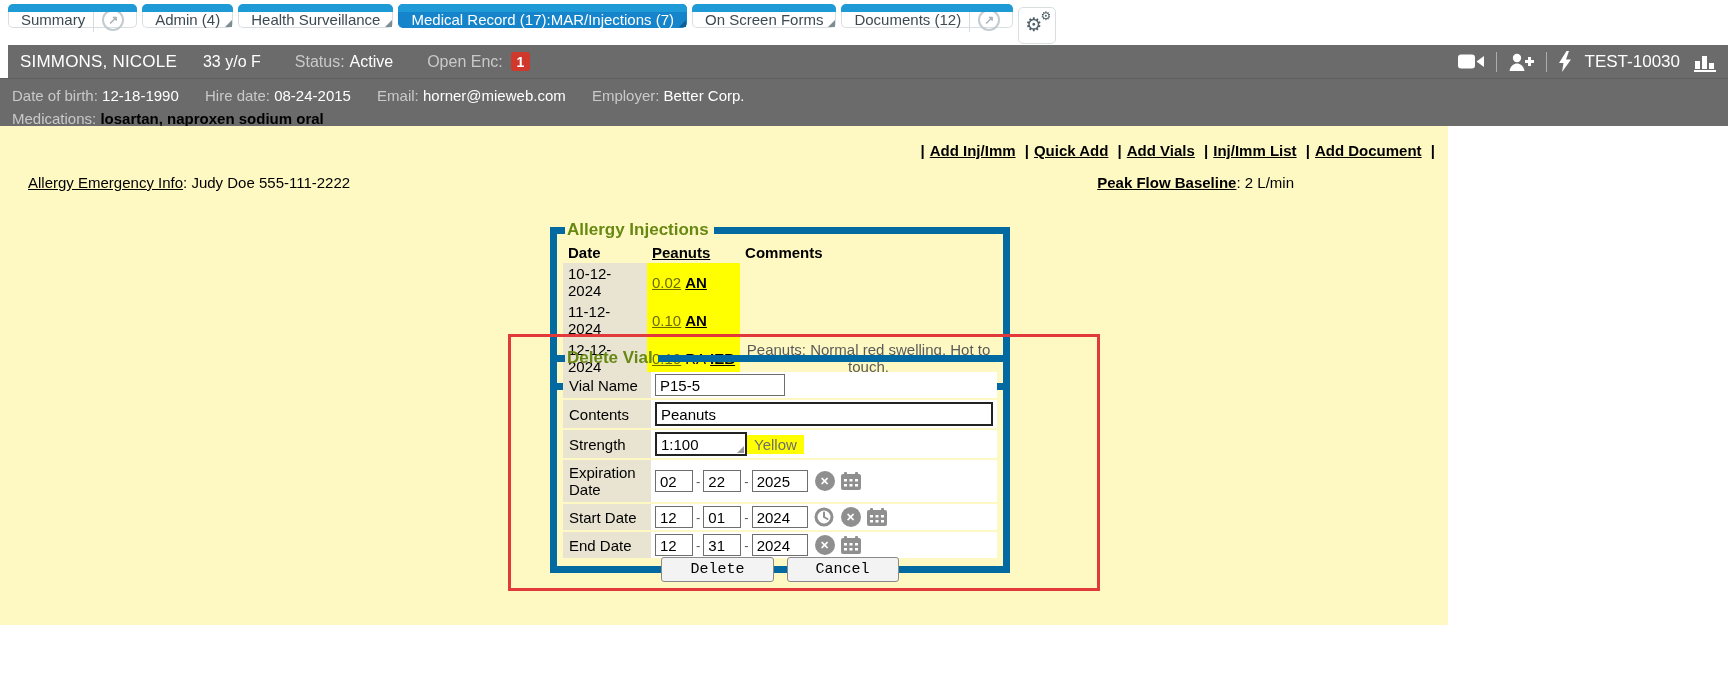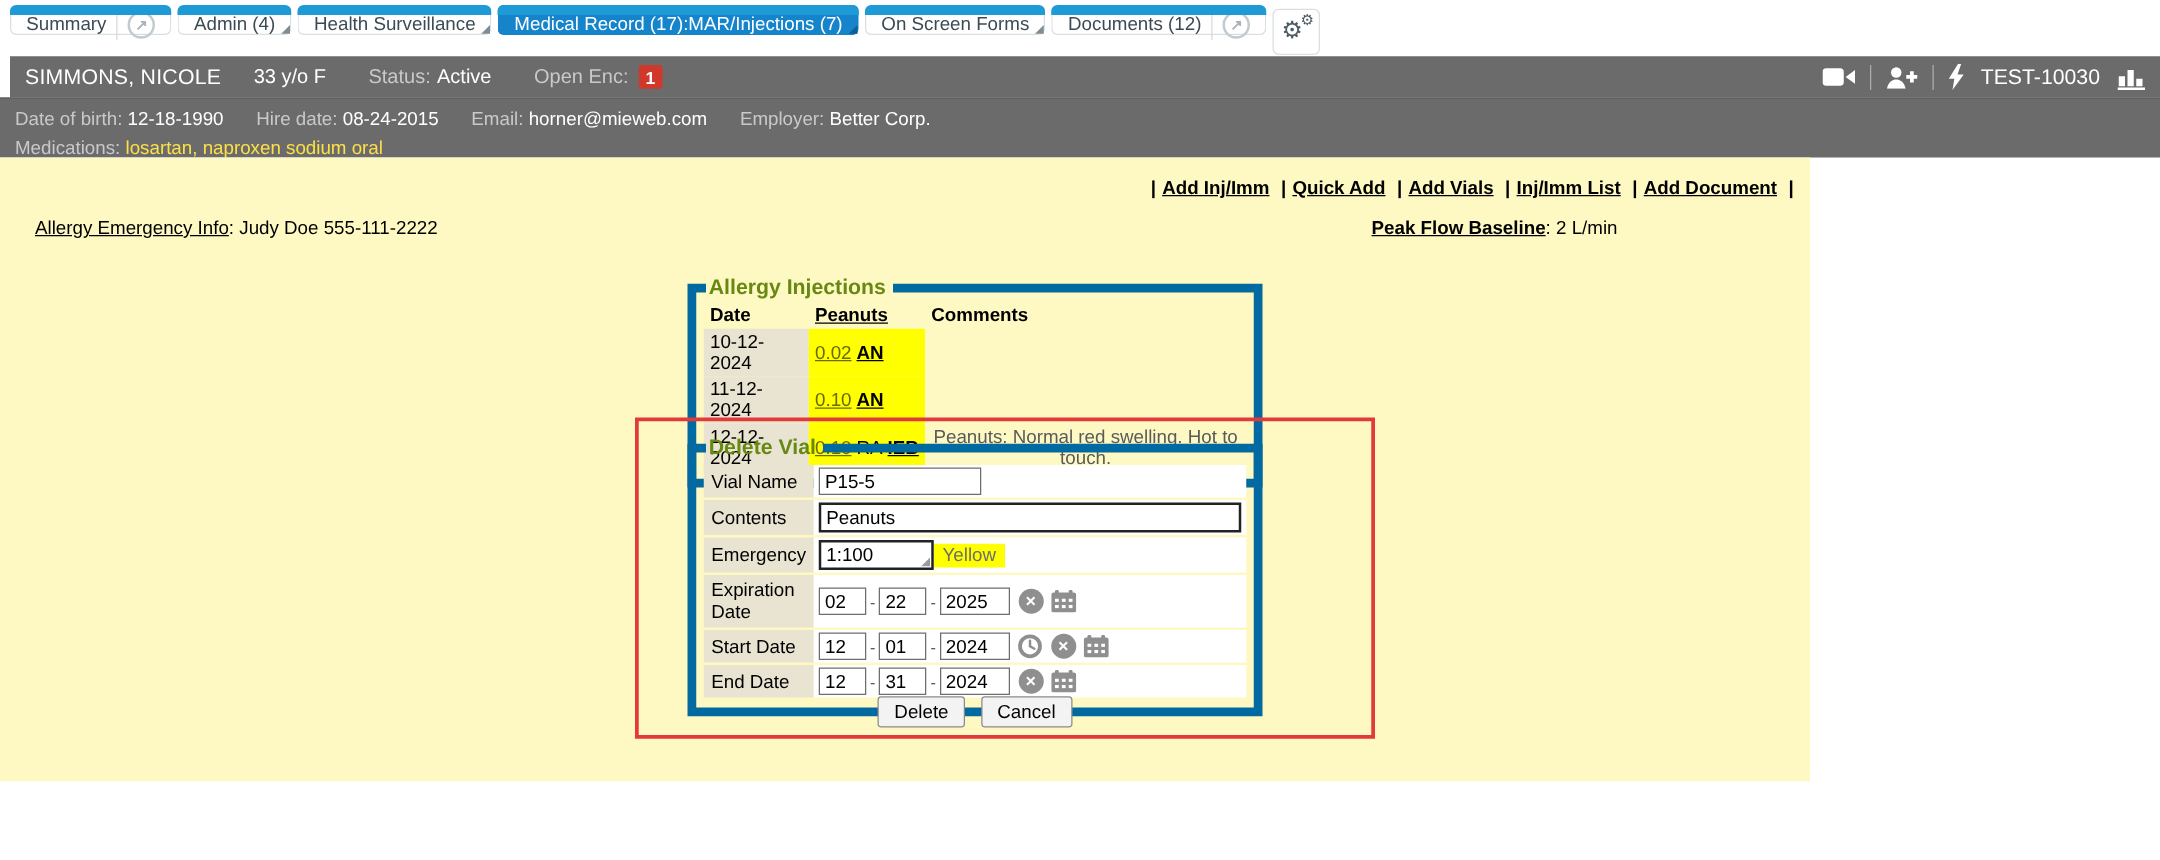--- a/index.html
+++ b/index.html
@@ -45,21 +45,21 @@
   .bar-icons { position:absolute; right:16px; top:0; height:33px; display:flex; align-items:center; gap:12px; }
   .bar-div { width:1px; height:20px; background:rgba(255,255,255,.45); }
   .bar-ic { display:inline-flex; align-items:center; cursor:pointer; }
   .station { color:#fff; font-size:17px; margin:0 2px; }
 
   .info-bar { position:absolute; top:78px; left:0; width:1728px; height:48px; background:#6b6b6b;
               border-top:1px solid #5d5d5d; padding:5px 0 0 12px; font-size:15px; line-height:23px; }
   .info-lbl { color:#c9c9c9; }
   .info-val { color:#fff; }
   .info-gap { margin-left:22px; }
-  .med-link { color:#fde047; text-decoration:none; cursor:pointer; }
+  .med-link { color:#000000; text-decoration:none; cursor:pointer;font-weight:bold; }
 
   
   .content { position:absolute; top:126px; left:0; width:1448px; height:499px; background:#fef9c3; }
 
   .action-links { position:absolute; top:16px; right:8px; font-size:15px; font-weight:bold; white-space:nowrap; }
   .action-links .sep { margin:0 5px; color:#000; }
   .a-link { color:#000; text-decoration:underline; cursor:pointer; }
   .peak-flow { position:absolute; top:48px; right:154px; font-size:15px; }
   .pf-link { color:#000; text-decoration:underline; cursor:pointer; font-weight:bold; }
 
@@ -108,21 +108,21 @@
   .inp-mm, .inp-dd { width:38px; }
   .inp-yy { width:56px; }
   .date-sep { color:#555; margin:0 3px; font-size:13px; }
   .date-flex { display:flex; align-items:center; }
   .icon-x { width:20px; height:20px; border-radius:50%; background:#8f8f8f; color:#fff; font-size:11px;
             font-weight:bold; display:inline-flex; align-items:center; justify-content:center;
             margin-left:7px; cursor:pointer; }
   .icon-btn { display:inline-flex; align-items:center; margin-left:6px; cursor:pointer; }
 
   .form-buttons { position:absolute; top:431px; left:550px; width:460px; display:flex; justify-content:center; gap:13px; }
-  .btn { font-family:Liberation Sans, sans-serif; font-size:15px; padding:3px 12px; color:#000;
+  .btn { font-family:Liberation Mono, monospace; font-size:15px; padding:3px 28px; color:#000;
          background:#f3f3f3; border:1px solid #8a8a8a; border-radius:3px; cursor:pointer; }
 </style>
 </head>
 <body>
 
 <div class="screen">
 
   <div class="tab-bar">
     <div class="tab">
       <div class="tab-strip"></div>
@@ -288,21 +288,21 @@
         <tbody>
             <tr>
           <td class="f-label">Vial Name</td>
           <td class="f-value"><input class="inp inp-vial" value="P15-5" style=""></td>
         </tr>
         <tr>
           <td class="f-label">Contents</td>
           <td class="f-value"><input class="inp inp-wide" value="Peanuts" style=""></td>
         </tr>
         <tr>
-          <td class="f-label">Emergency</td>
+          <td class="f-label">Strength</td>
           <td class="f-value">
             <span class="resize-wrap"><input class="inp inp-strength" value="1:100" style=""><span class="resize-corner"></span></span><span class="badge-yellow">Yellow</span>
           </td>
         </tr>
         <tr>
           <td class="f-label">Expiration Date</td>
           <td class="f-value">
             <span class="date-flex">
               <input class="inp inp-mm" value="02" style="">
               <span class="date-sep">-</span>

